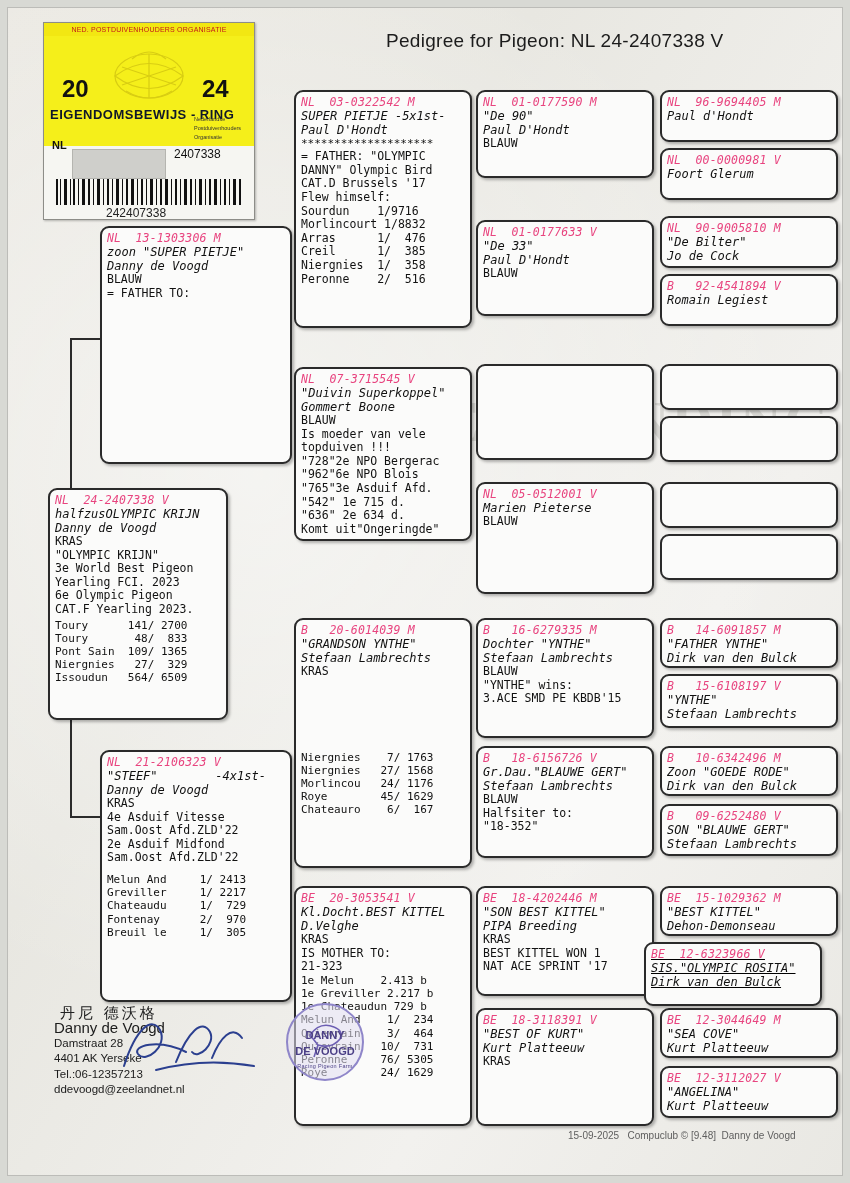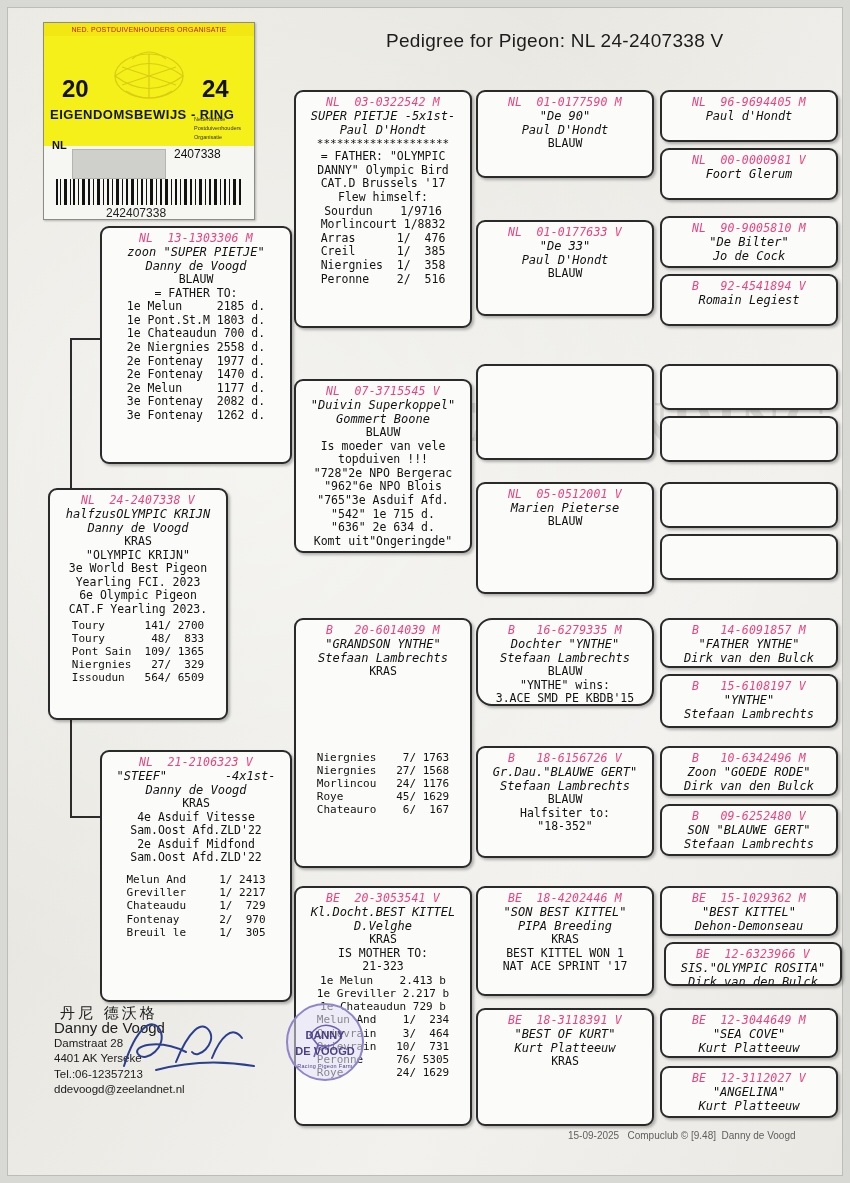--- a/index.html
+++ b/index.html
@@ -42,21 +42,20 @@
   
   .box{
     position:absolute;
     background:#fbfbfa;
     border:2px solid #2a2a2a;
     border-radius:9px;
     box-shadow:2px 2px 3px rgba(0,0,0,.28);
     box-sizing:border-box;
     padding:3px 5px;
     overflow:hidden;
-    text-align:center;
   }
   .ring{
     color:#e8447f;
     font-style:italic;
     font-size:11.5px;
     white-space:pre;
     letter-spacing:.2px;
   }
   .nm{
     font-style:italic;
@@ -224,29 +223,20 @@
   <div class="line" style="left:62px;top:808px;width:30px;height:2px;"></div>
   <div class="line" style="left:62px;top:700px;width:2px;height:2px;"></div>
   <div class="line" style="left:62px;top:508px;width:2px;height:194px;"></div>
 
   <div class="box" style="left:92px;top:218px;width:192px;height:238px;">
     <div class="ring">NL  13-1303306 M</div>
     <div class="nm">zoon "SUPER PIETJE"</div>
     <div class="nm">Danny de Voogd</div>
     <div class="tx">BLAUW</div>
     <div class="tx">= FATHER TO:</div>
-    <div class="tx">1e Melun     2185 d.
-1e Pont.St.M 1803 d.
-1e Chateaudun 700 d.
-2e Niergnies 2558 d.
-2e Fontenay  1977 d.
-2e Fontenay  1470 d.
-2e Melun     1177 d.
-3e Fontenay  2082 d.
-3e Fontenay  1262 d.</div>
   </div>
 
   <div class="box" style="left:40px;top:480px;width:180px;height:232px;">
     <div class="ring">NL  24-2407338 V</div>
     <div class="nm">halfzusOLYMPIC KRIJN</div>
     <div class="nm">Danny de Voogd</div>
     <div class="tx">KRAS</div>
     <div class="tx">"OLYMPIC KRIJN"
 3e World Best Pigeon
 Yearling FCI. 2023
@@ -287,21 +277,21 @@
 CAT.D Brussels '17
 Flew himself:
 Sourdun    1/9716
 Morlincourt 1/8832
 Arras      1/  476
 Creil      1/  385
 Niergnies  1/  358
 Peronne    2/  516</div>
   </div>
 
-  <div class="box" style="left:286px;top:371px;width:178px;height:174px;">
+  <div class="box" style="left:286px;top:359px;width:178px;height:174px;">
     <div class="ring">NL  07-3715545 V</div>
     <div class="nm">"Duivin Superkoppel"
 Gommert Boone</div>
     <div class="tx">BLAUW
 Is moeder van vele
 topduiven !!!
 "728"2e NPO Bergerac
 "962"6e NPO Blois
 "765"3e Asduif Afd.
 "542" 1e 715 d.
@@ -354,21 +344,21 @@
   <div class="box" style="left:468px;top:356px;width:178px;height:96px;">
     <div class="ring"></div>
     <div class="nm"></div>
     <div class="tx"></div>
   </div>
   <div class="box" style="left:468px;top:474px;width:178px;height:112px;">
     <div class="ring">NL  05-0512001 V</div>
     <div class="nm">Marien Pieterse</div>
     <div class="tx">BLAUW</div>
   </div>
-  <div class="box" style="left:468px;top:610px;width:178px;height:88px;border-radius:16px;">
+  <div class="box" style="left:468px;top:610px;width:178px;height:120px;">
     <div class="ring">B   16-6279335 M</div>
     <div class="nm">Dochter "YNTHE"
 Stefaan Lambrechts</div>
     <div class="tx">BLAUW
 "YNTHE" wins:
 3.ACE SMD PE KBDB'15</div>
   </div>
   <div class="box" style="left:468px;top:738px;width:178px;height:112px;">
     <div class="ring">B   18-6156726 V</div>
     <div class="nm">Gr.Dau."BLAUWE GERT"
@@ -443,21 +433,21 @@
   <div class="box" style="left:652px;top:796px;width:178px;height:52px;">
     <div class="ring">B   09-6252480 V</div>
     <div class="nm">SON "BLAUWE GERT"
 Stefaan Lambrechts</div>
   </div>
   <div class="box" style="left:652px;top:878px;width:178px;height:50px;">
     <div class="ring">BE  15-1029362 M</div>
     <div class="nm">"BEST KITTEL"
 Dehon-Demonseau</div>
   </div>
-  <div class="box" style="left:656px;top:934px;width:178px;height:44px;">
+  <div class="box" style="left:636px;top:934px;width:178px;height:64px;text-decoration:underline;">
     <div class="ring">BE  12-6323966 V</div>
     <div class="nm">SIS."OLYMPIC ROSITA"
 Dirk van den Bulck</div>
   </div>
   <div class="box" style="left:652px;top:1000px;width:178px;height:50px;">
     <div class="ring">BE  12-3044649 M</div>
     <div class="nm">"SEA COVE"
 Kurt Platteeuw</div>
   </div>
   <div class="box" style="left:652px;top:1058px;width:178px;height:52px;">

